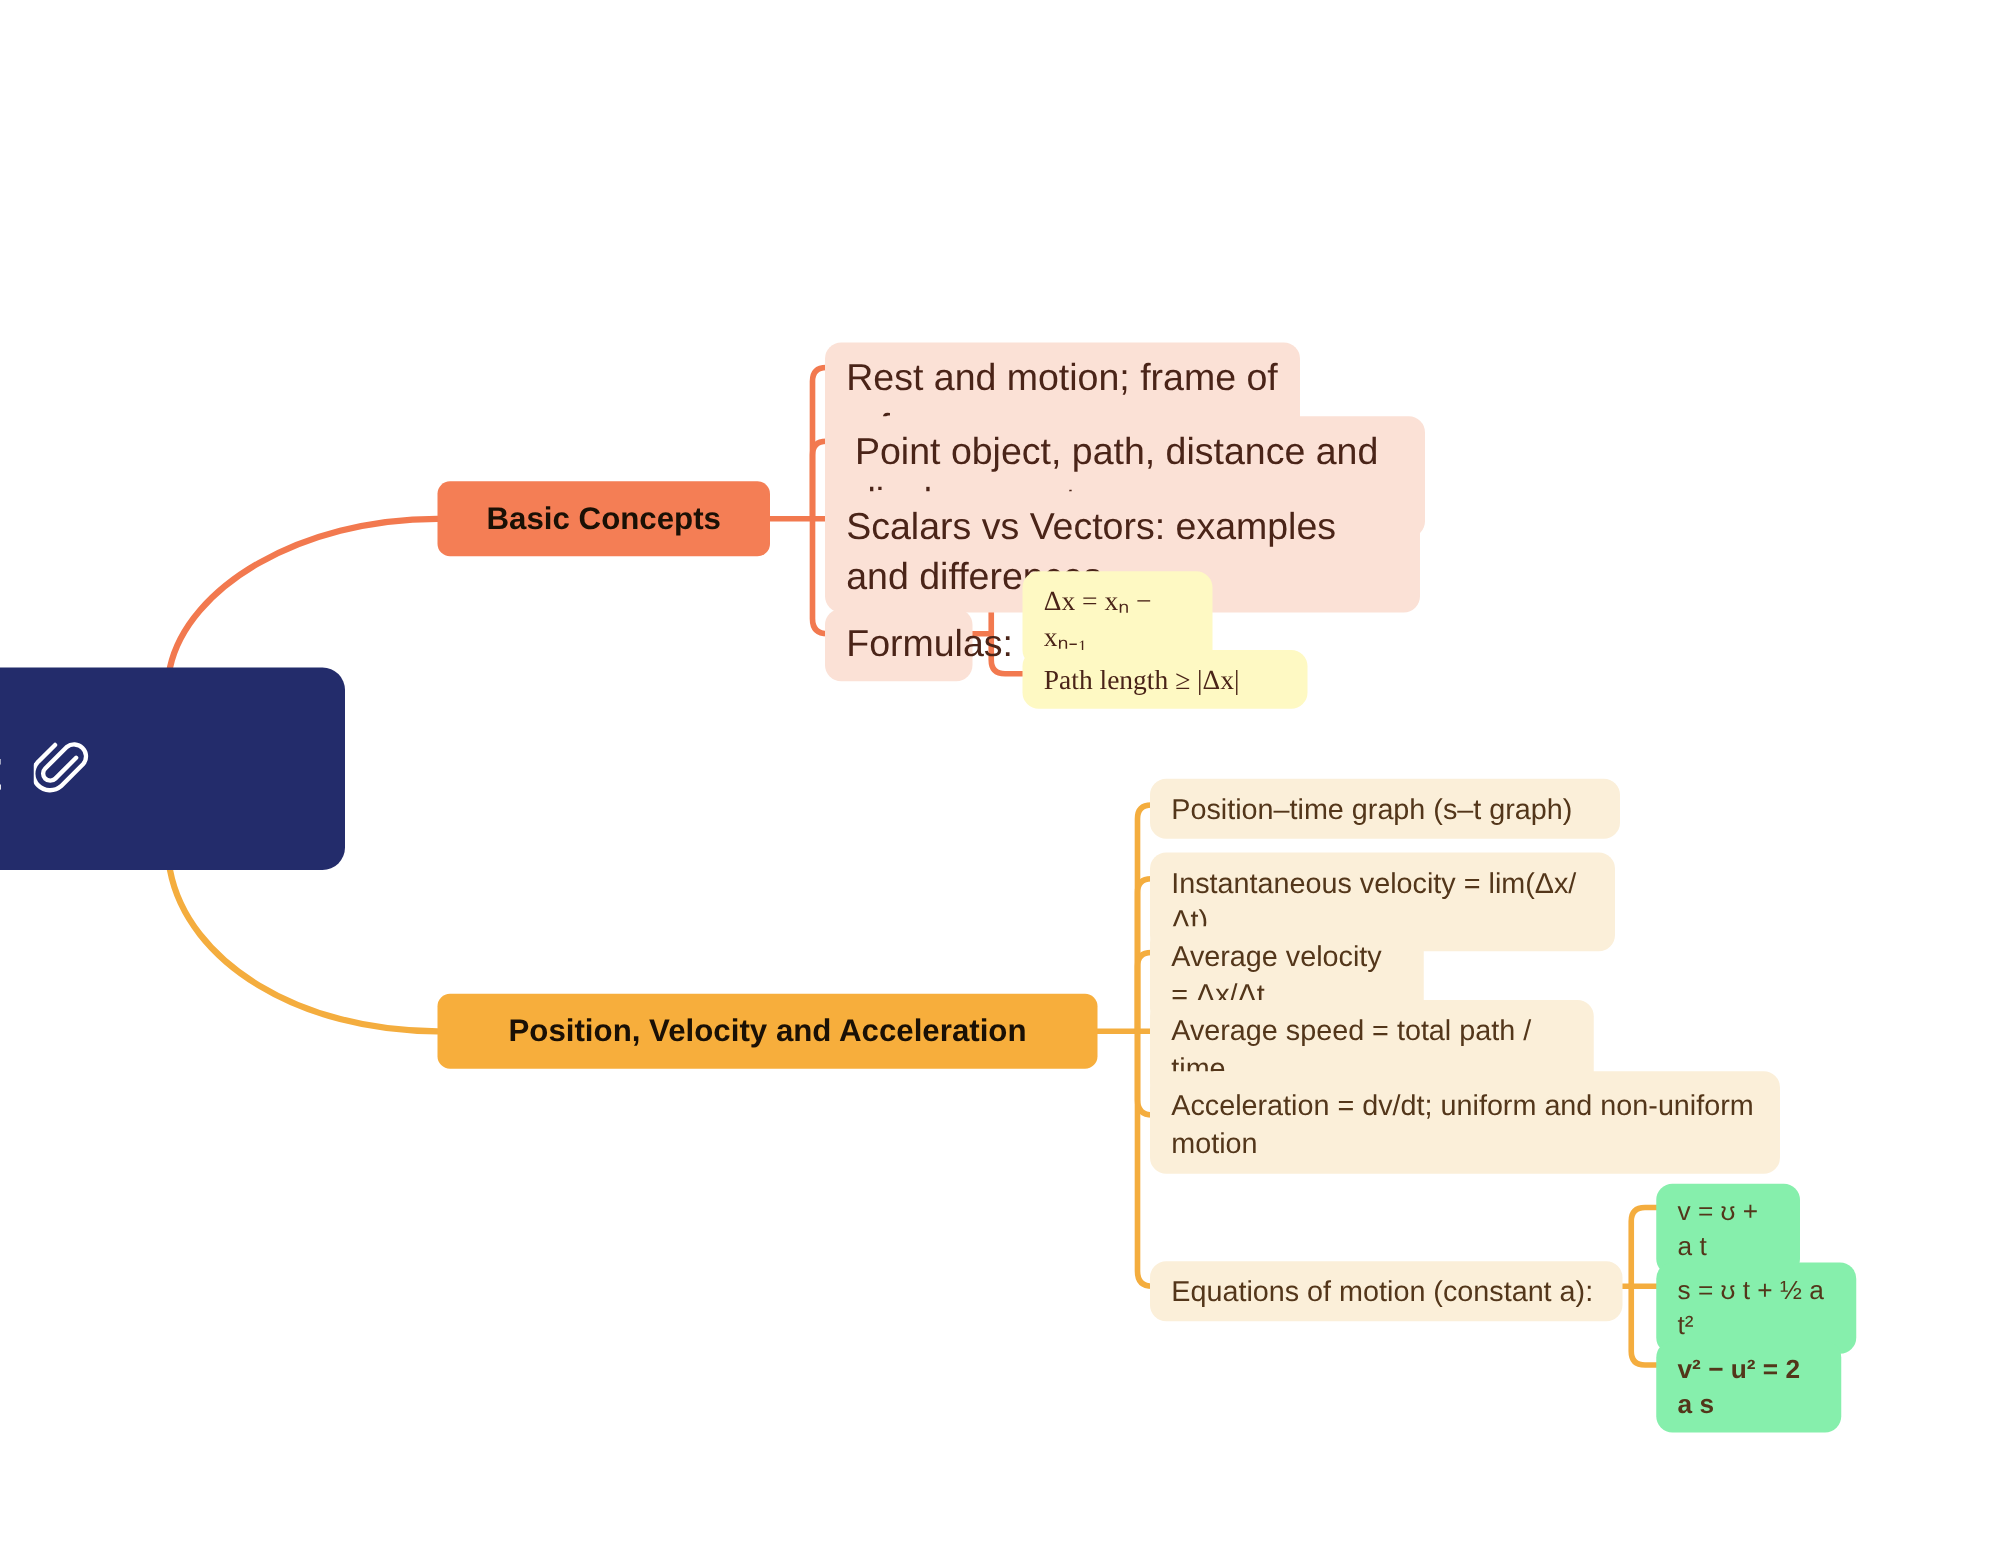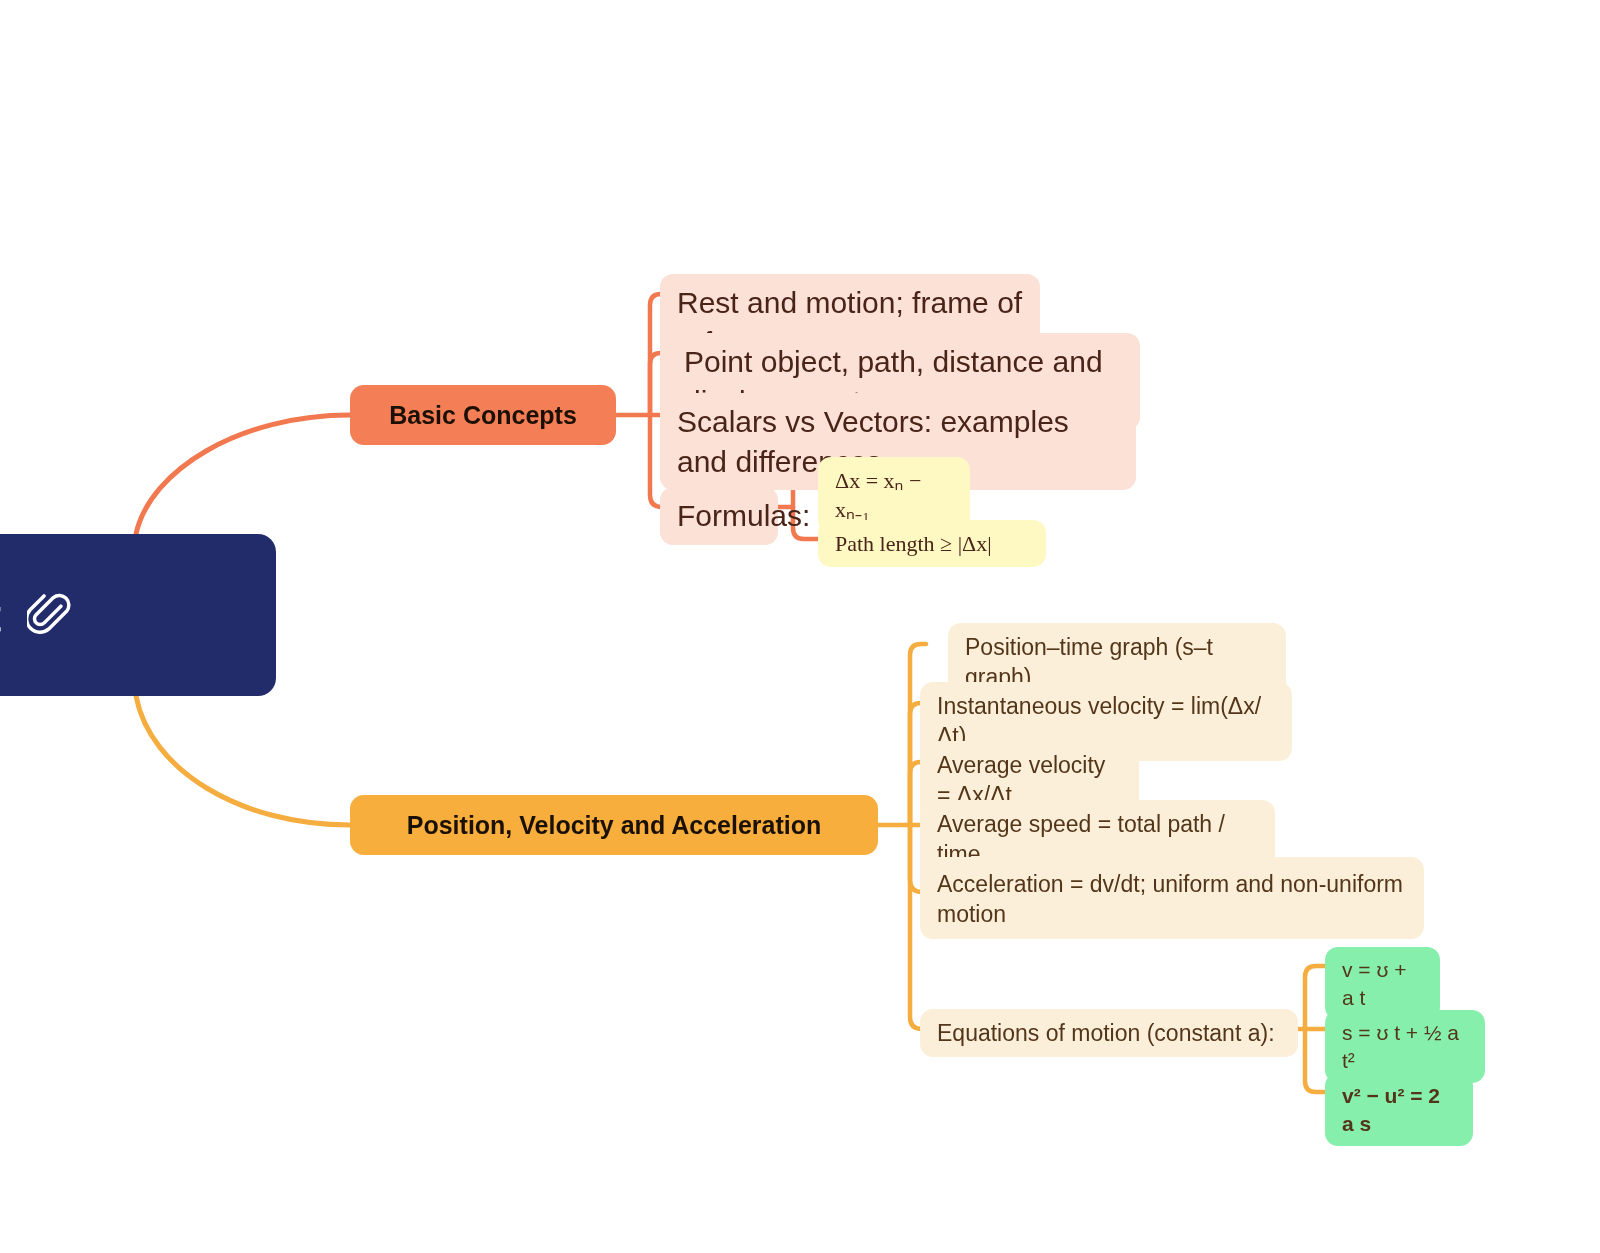--- a/index.html
+++ b/index.html
@@ -63,20 +63,21 @@
     width: 44px;
     height: 44px;
     display: block;
   }
 
   
   .branch-header {
     justify-content: center;
     font-weight: 700;
     color: #1a1005;
+    border-radius: 10px;
   }
   #branch-basic {
     left: 350px;
     top: 385px;
     width: 266px;
     height: 60px;
     background: #F47E55;
     font-size: 25px;
   }
   #branch-pva {
@@ -185,21 +186,21 @@
   </div>
 
   <div class="node leaf leaf-orange-small" style="left:818px; top:520px; width:228px; min-height:39px;">
     <span>Path length ≥ |Δx|</span>
   </div>
 
   <div class="node branch-header" id="branch-pva">
     <span>Position, Velocity and Acceleration</span>
   </div>
 
-  <div class="node leaf leaf-amber" style="left:920px; top:623px; width:338px; min-height:41px;margin-left:28px;">
+  <div class="node leaf leaf-amber" style="left:920px; top:623px; width:376px; min-height:41px;">
     <span>Position–time graph (s–t graph)</span>
   </div>
 
   <div class="node leaf leaf-amber" style="left:920px; top:682px; width:372px; min-height:41px;">
     <span>Instantaneous velocity = lim(Δx/Δt)</span>
   </div>
 
   <div class="node leaf leaf-amber" style="left:920px; top:741px; width:219px; min-height:41px;">
     <span>Average velocity = Δx/Δt</span>
   </div>

